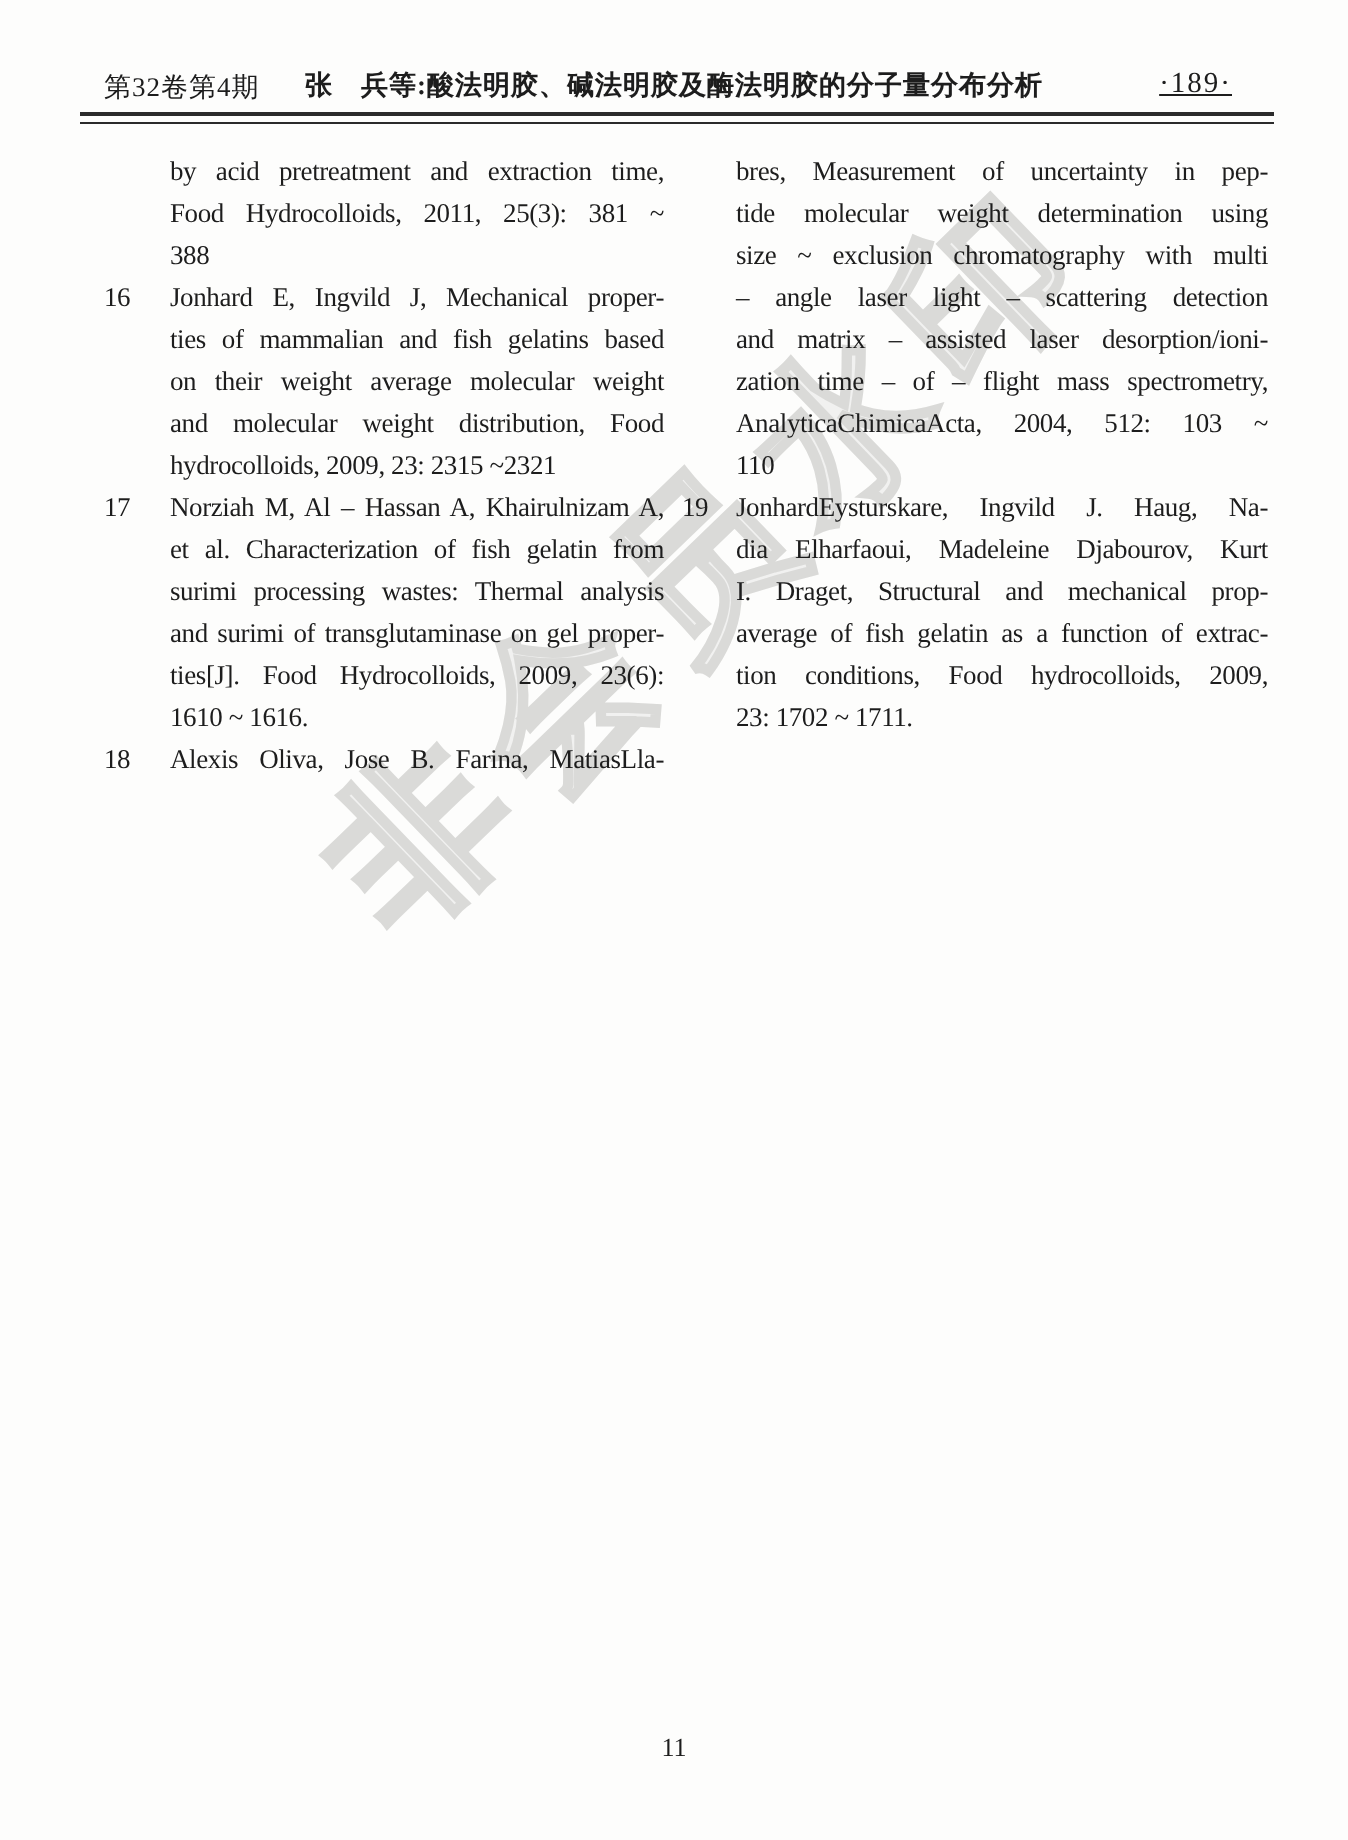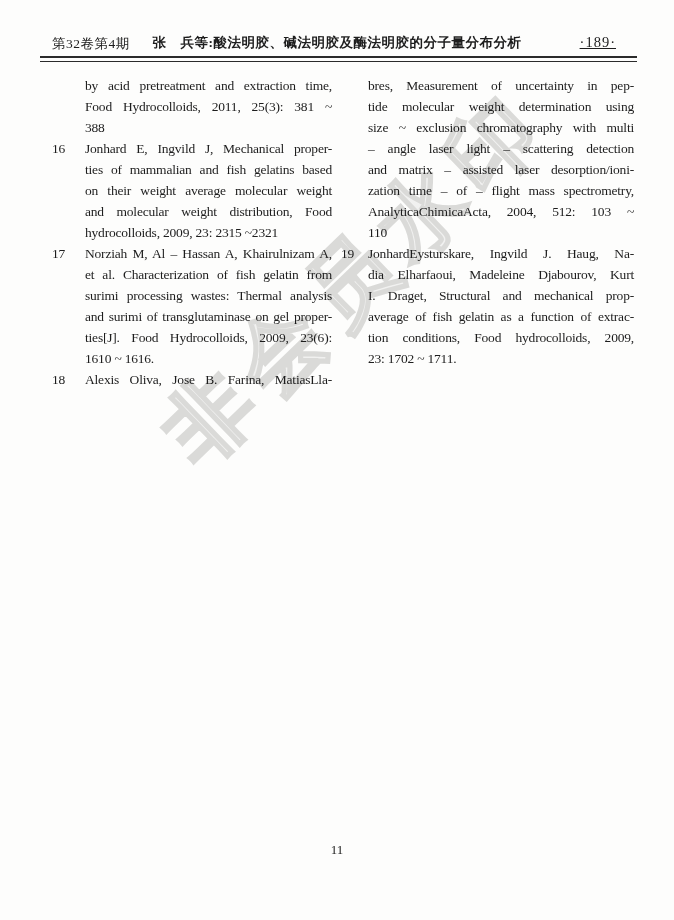--- a/index.html
+++ b/index.html
@@ -98,21 +98,21 @@
   .col-right { left: 341px; width: 293px; }
   .ref-item { display: flex; }
   .ref-num  { flex: none; width: 33px; font-family: Liberation Serif, serif; }
   .col-right .ref-num { width: 27px; }
   .ref-body { flex: 1 1 auto; min-width: 0; }
   .ref-line { text-align: justify; text-align-last: left; }
   .ref-line.just { text-align-last: justify; }
   .it { }
   .footer-page {
     position: absolute;
-    top: 842px;
+    top: 866px;
     left: 0;
     width: 674px;
     text-align: center;
     font-size: 13px;
   }
 </style>
 </head>
 <body>
 
 <div class="page">

